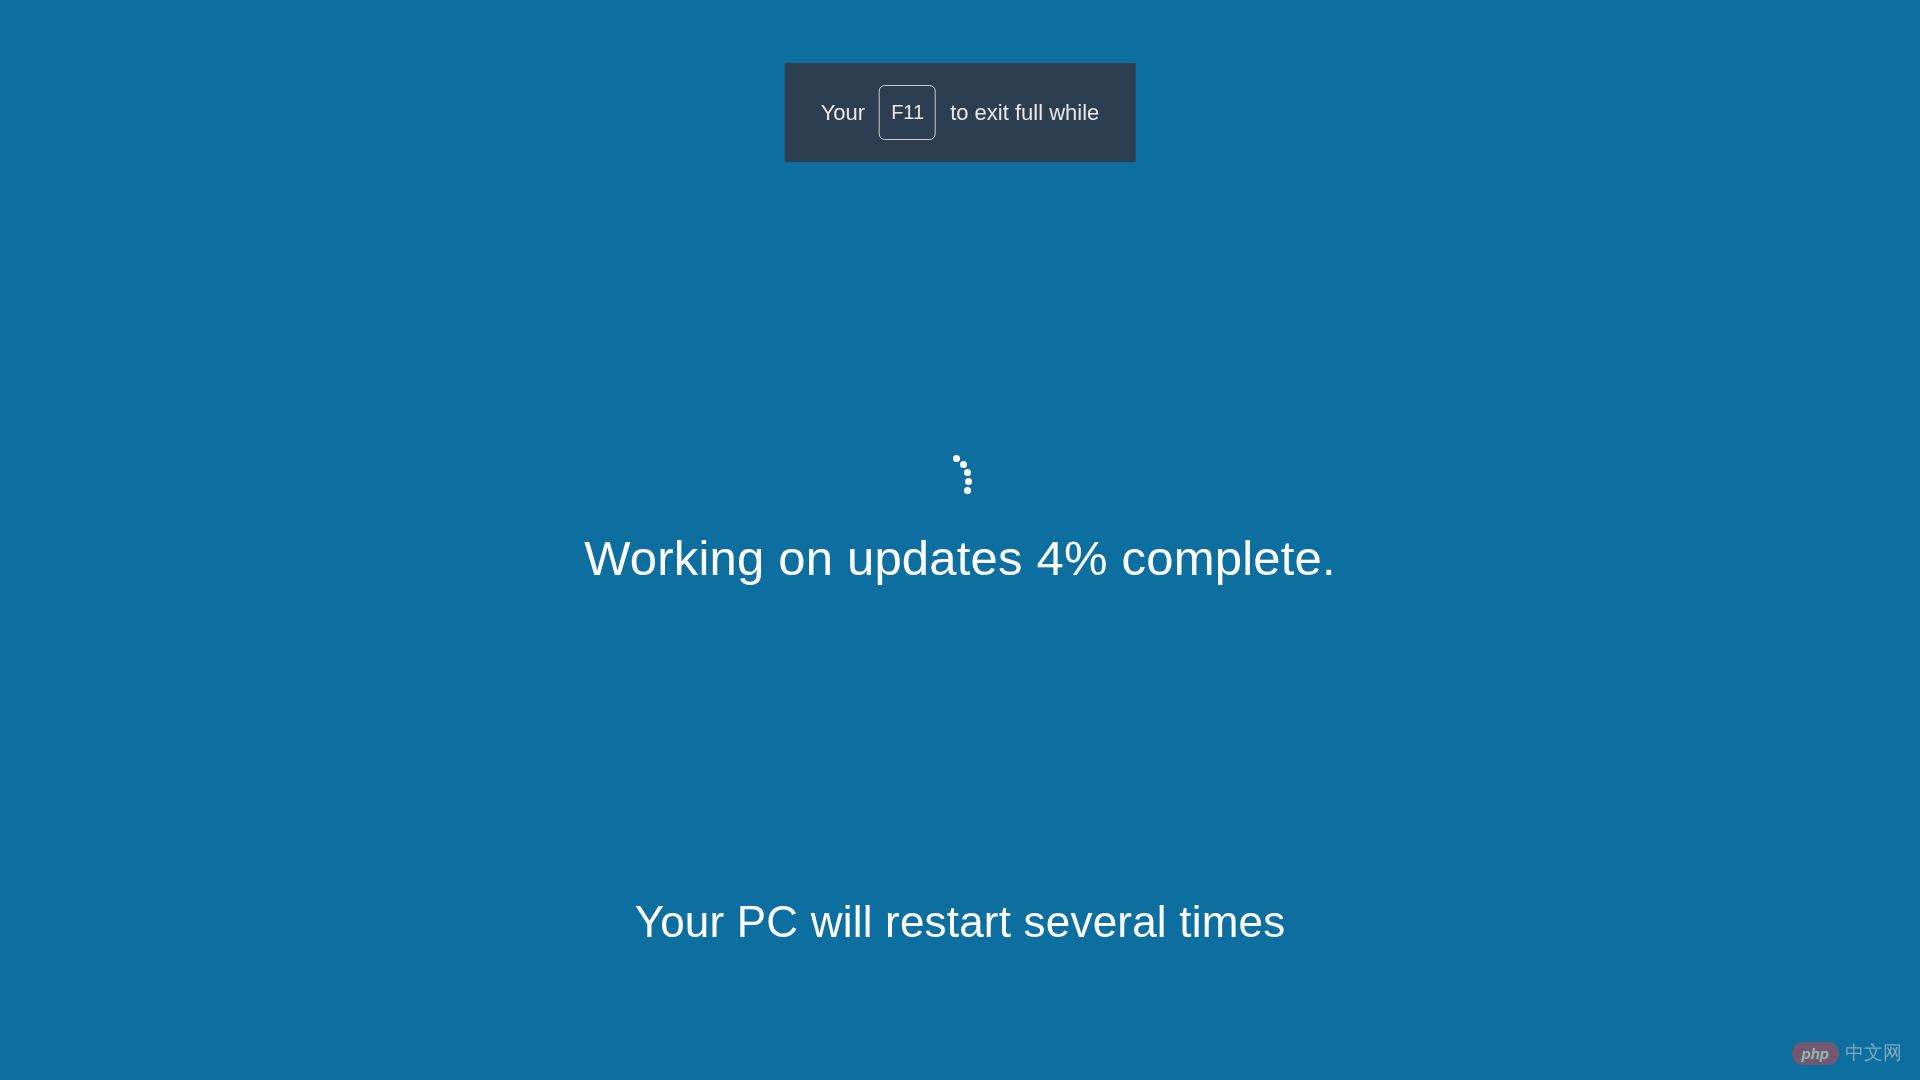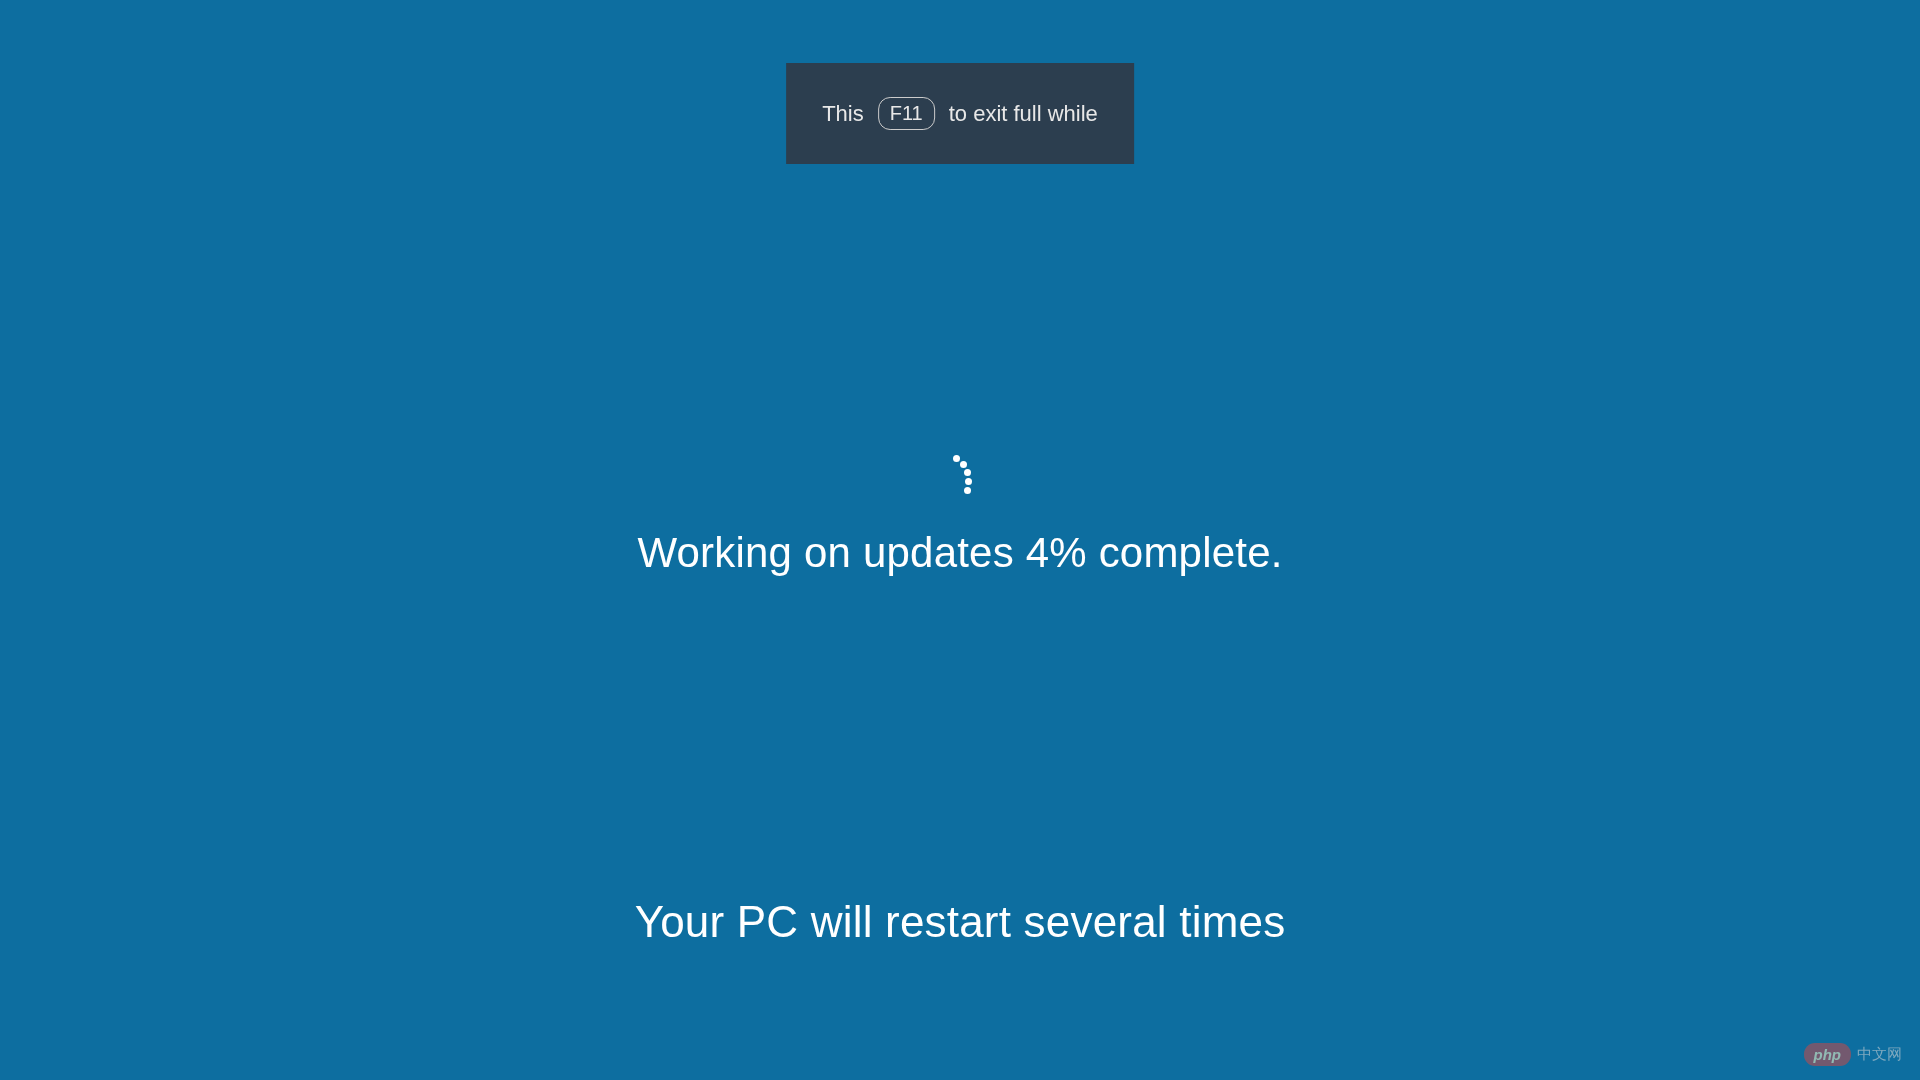--- a/index.html
+++ b/index.html
@@ -29,24 +29,24 @@
       align-items: center;
       gap: 10px;
       font-size: 22px;
       font-weight: 400;
       color: #e8e8e8;
       font-family: "Segoe UI", sans-serif;
     }
     
     .key-box {
       border: 1.5px solid #cccccc;
-      padding: 4px 11px;
-      border-radius: 12px;
+      padding: 15px 11px;
+      border-radius: 6px;
       font-size: 20px;
-      margin: 16px 4px;
+      margin: 4px 4px;
     }
     
     .spinner {
       position: absolute;
       top: 455px;
       left: 50%;
       transform: translateX(-50%);
       width: 48px;
       height: 48px;
     }
@@ -57,21 +57,21 @@
       height: 7px;
       background-color: #ffffff;
       border-radius: 50%;
     }
     
     .update-text {
       position: absolute;
       width: 100%;
       top: 525px;
       text-align: center;
-      font-size: 42px;
+      font-size: 49px;
       font-weight: 300;
       line-height: 1.35;
       letter-spacing: 0.2px;
     }
     
     .restart-text {
       position: absolute;
       width: 100%;
       top: 897px;
       text-align: center;
@@ -96,29 +96,29 @@
       font-style: italic;
       font-weight: bold;
       font-size: 15px;
       padding: 3px 10px;
       border-radius: 11px;
       font-family: Arial, sans-serif;
     }
     
     .watermark-text {
       color: #d8d8d8;
-      font-size: 15px;
+      font-size: 19px;
       font-family: Arial, sans-serif;
     }
   </style>
 </head>
 <body>
 
 <div class="fullscreen-banner">
-  <span>This</span>
+  <span>Your</span>
   <span class="key-box">F11</span>
   <span>to exit full while</span>
 </div>
 
 <div class="spinner">
   <div class="spinner-dot" style="top: 0px; left: 17px;"></div>
   <div class="spinner-dot" style="top: 6px; left: 24px;"></div>
   <div class="spinner-dot" style="top: 14px; left: 28px;"></div>
   <div class="spinner-dot" style="top: 23px; left: 29px;"></div>
   <div class="spinner-dot" style="top: 32px; left: 28px;"></div>

